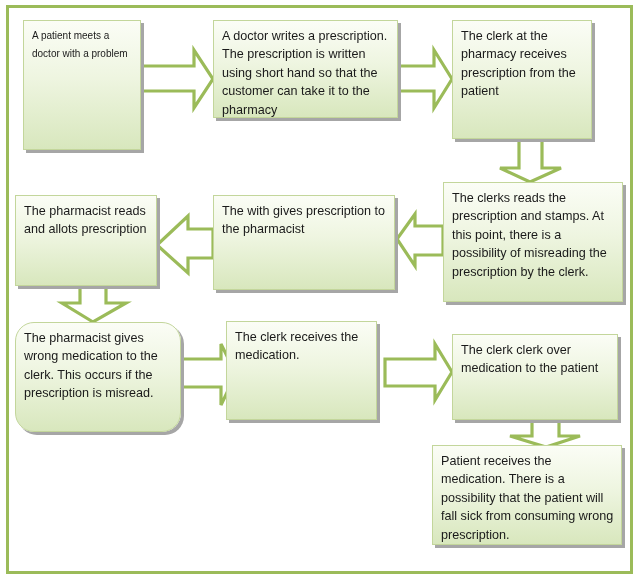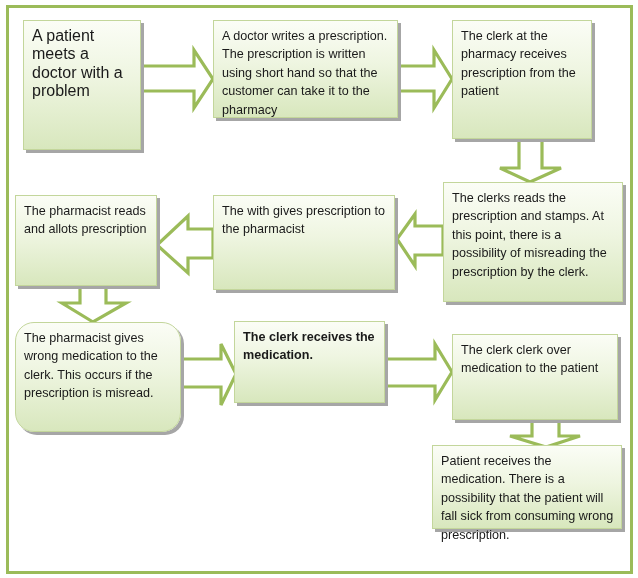--- a/index.html
+++ b/index.html
@@ -35,21 +35,21 @@
 
   <polygon points="80,286 106,286 106,303 126,303 93,322 62,303 80,303"></polygon>
 
   <polygon points="181,359 221,359 221,344 236,374 221,405 221,387 181,387"></polygon>
 
   <polygon points="385,359 435,359 435,344 452,372 435,400 435,386 385,386"></polygon>
 
   <polygon points="532,420 559,420 559,436 580,436 546,447 510,436 532,436"></polygon>
 </svg>
 
-<div class="box" style="left:23px; top:20px; width:118px; height:130px; font-size:16px;">
+<div class="box" style="left:23px; top:20px; width:118px; height:130px; font-size:10px;">
   <span>A patient meets a doctor with a problem</span>
 </div>
 
 <div class="box" style="left:213px; top:20px; width:185px; height:98px;">
   <span>A doctor writes a prescription. The prescription is  written using short hand so that the customer can take it to the pharmacy</span>
 </div>
 
 <div class="box" style="left:452px; top:20px; width:140px; height:119px;">
   <span>The clerk at the pharmacy receives prescription from the patient</span>
 </div>
@@ -63,23 +63,23 @@
 </div>
 
 <div class="box" style="left:15px; top:195px; width:142px; height:91px;">
   <span>The pharmacist reads and allots prescription</span>
 </div>
 
 <div class="box" style="left:15px; top:322px; width:166px; height:110px;border-radius:19px;">
   <span>The pharmacist gives wrong medication to the clerk. This occurs if the prescription is misread.</span>
 </div>
 
-<div class="box" style="left:234px; top:321px; width:151px; height:82px;font-weight:bold;">
+<div class="box" style="left:226px; top:321px; width:151px; height:99px;">
   <span>The clerk receives the medication.</span>
 </div>
 
 <div class="box" style="left:452px; top:334px; width:166px; height:86px;">
   <span>The clerk clerk over medication to the patient</span>
 </div>
 
-<div class="box" style="left:432px; top:445px; width:190px; height:84px;">
+<div class="box" style="left:432px; top:445px; width:190px; height:100px;">
   <span>Patient receives the medication. There is a possibility that the patient will fall sick from consuming wrong prescription.</span>
 </div>
 
 </body></html>

